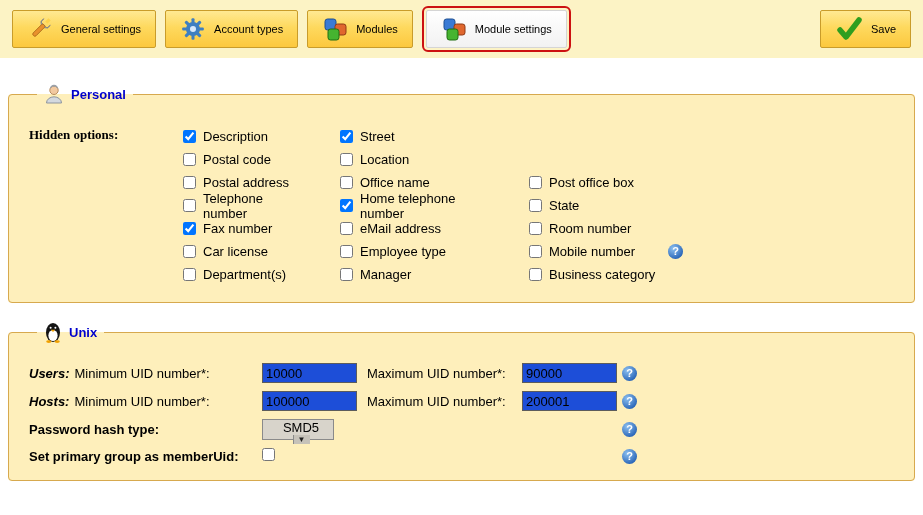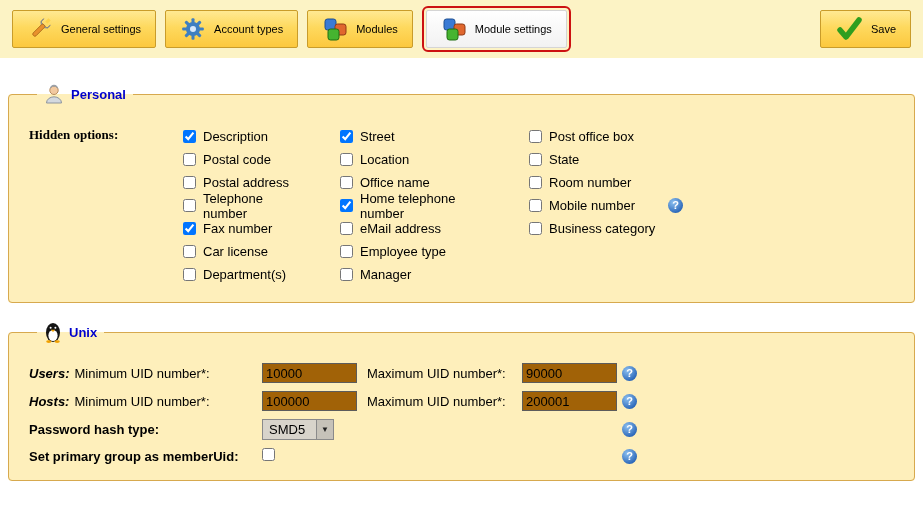--- a/index.html
+++ b/index.html
@@ -45,42 +45,42 @@
     font-weight:bold; color:#0000cc; padding:0 7px; margin-left:8px;
   }
 
   
   .hidden-row { display:flex; margin-top:16px; }
   .opt-label { font-weight:bold; width:122px; padding-top:2px;font-family:Liberation Serif, serif; }
   .columns { display:flex; }
   .chk-col { display:flex; flex-direction:column; }
   .chk-col:nth-child(1) { width:157px; }
   .chk-col:nth-child(2) { width:189px; }
-  .chk-col:nth-child(3) { width:230px; }
+  .chk-col:nth-child(3) { width:230px;justify-content:flex-end; }
   .chk-item { display:flex; align-items:center; gap:7px; height:23px; cursor:pointer;padding-left:32px; }
   input[type=checkbox] { width:13px; height:13px; margin:0; cursor:pointer; }
   .chk-item .help-icon { margin-left:26px; }
 
   
   .unix-grid {
     display:grid;
     grid-template-columns:233px 105px 155px 100px 30px;
     row-gap:8px; align-items:center; margin-top:16px;
   }
   .grp { font-weight:bold; margin-right:5px;font-style:italic; }
   .bold { font-weight:bold; }
   .uid-input {
     width:95px; height:20px; border:1px solid #5c5c5c;
-    background:#a16207; padding:0 3px; font-family:inherit; font-size:13px;
+    background:#1d4ed8; padding:0 3px; font-family:inherit; font-size:13px;
   }
   .dropdown {
     width:72px; height:21px; background:#d8d4cb;
     border:1px solid #8a8a8a;
     display:flex; align-items:center; justify-content:space-between;
-    padding-left:6px; cursor:pointer;
+    padding-left:6px; cursor:pointer;flex-direction:column;
   }
   .dd-arrow {
     width:17px; height:100%; background:#c6c2b9; border-left:1px solid #8a8a8a;
     display:flex; align-items:center; justify-content:center;
     font-size:8px; color:#222;
   }
 
   
   .help-icon {
     width:15px; height:15px; border-radius:50%;

